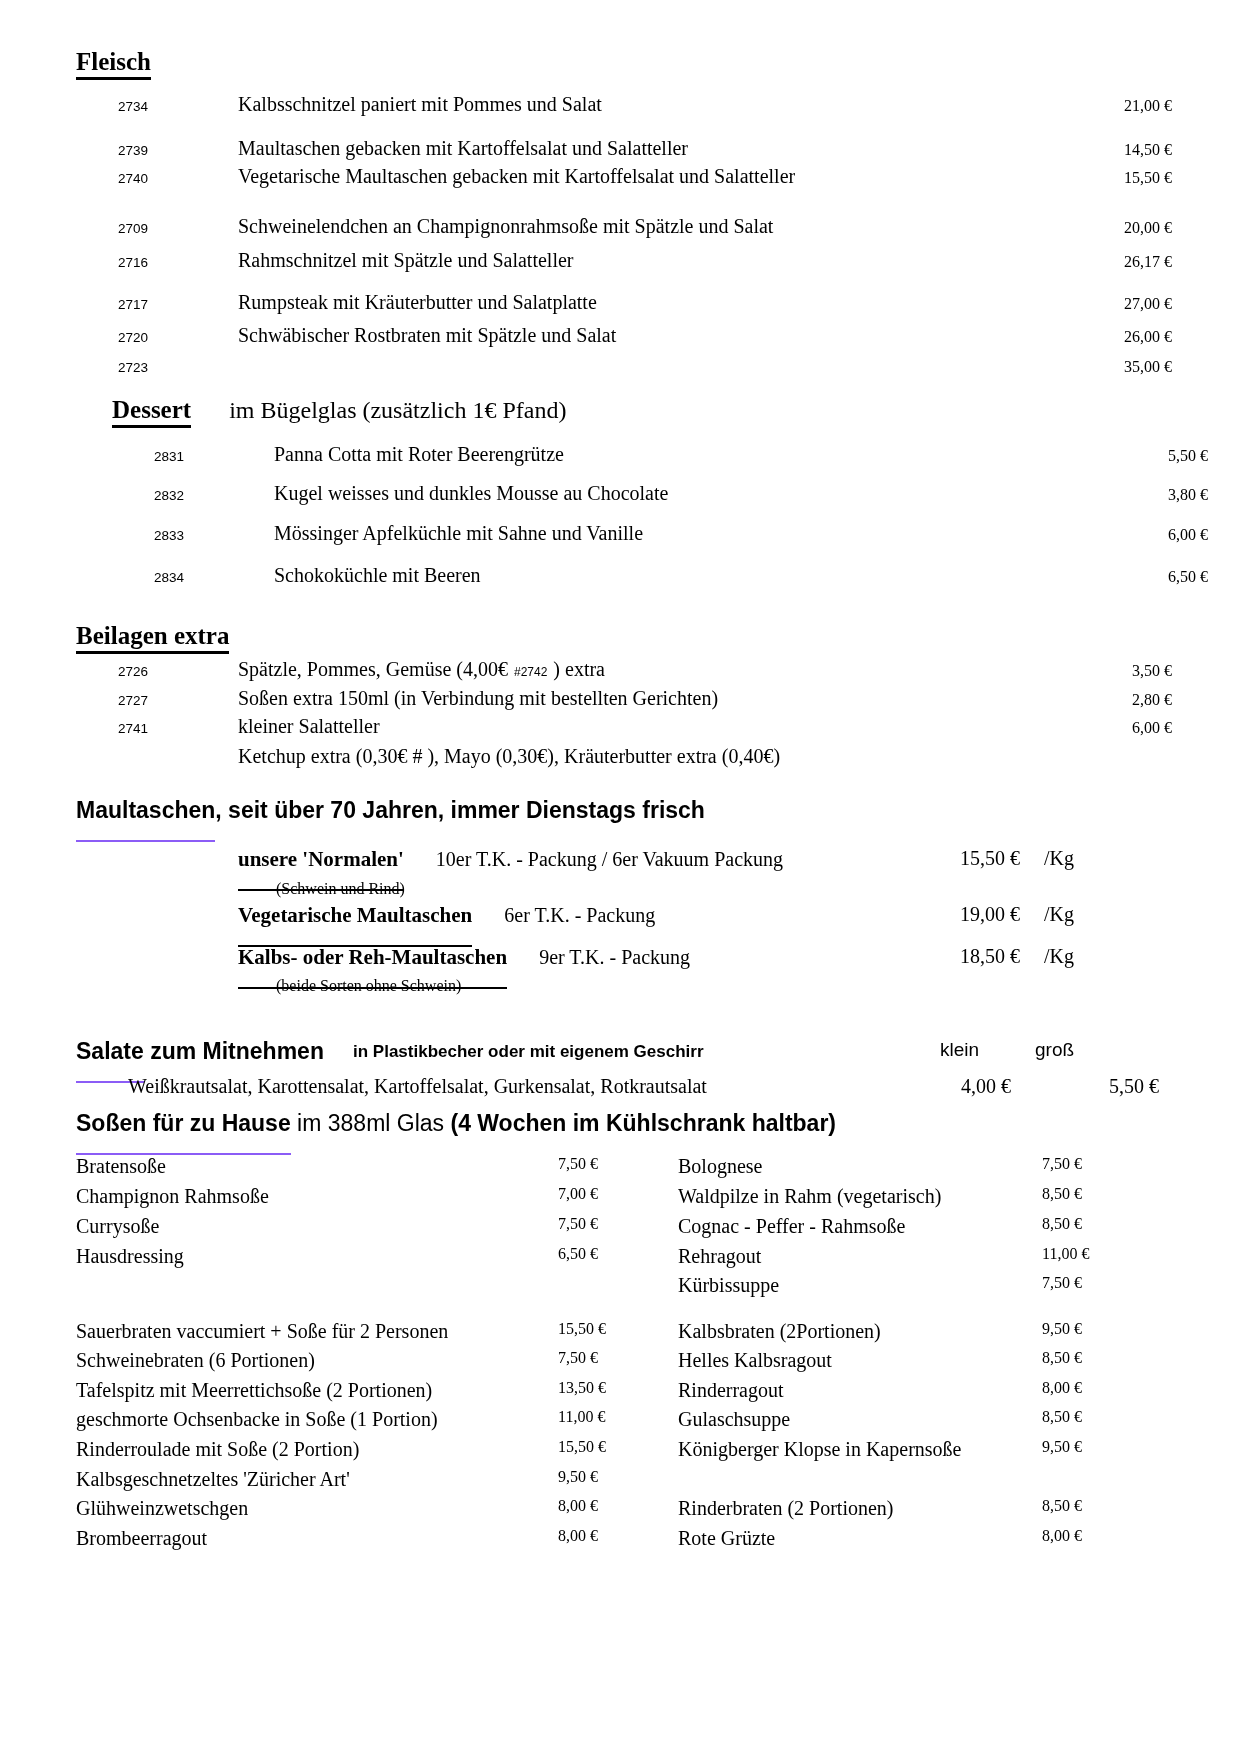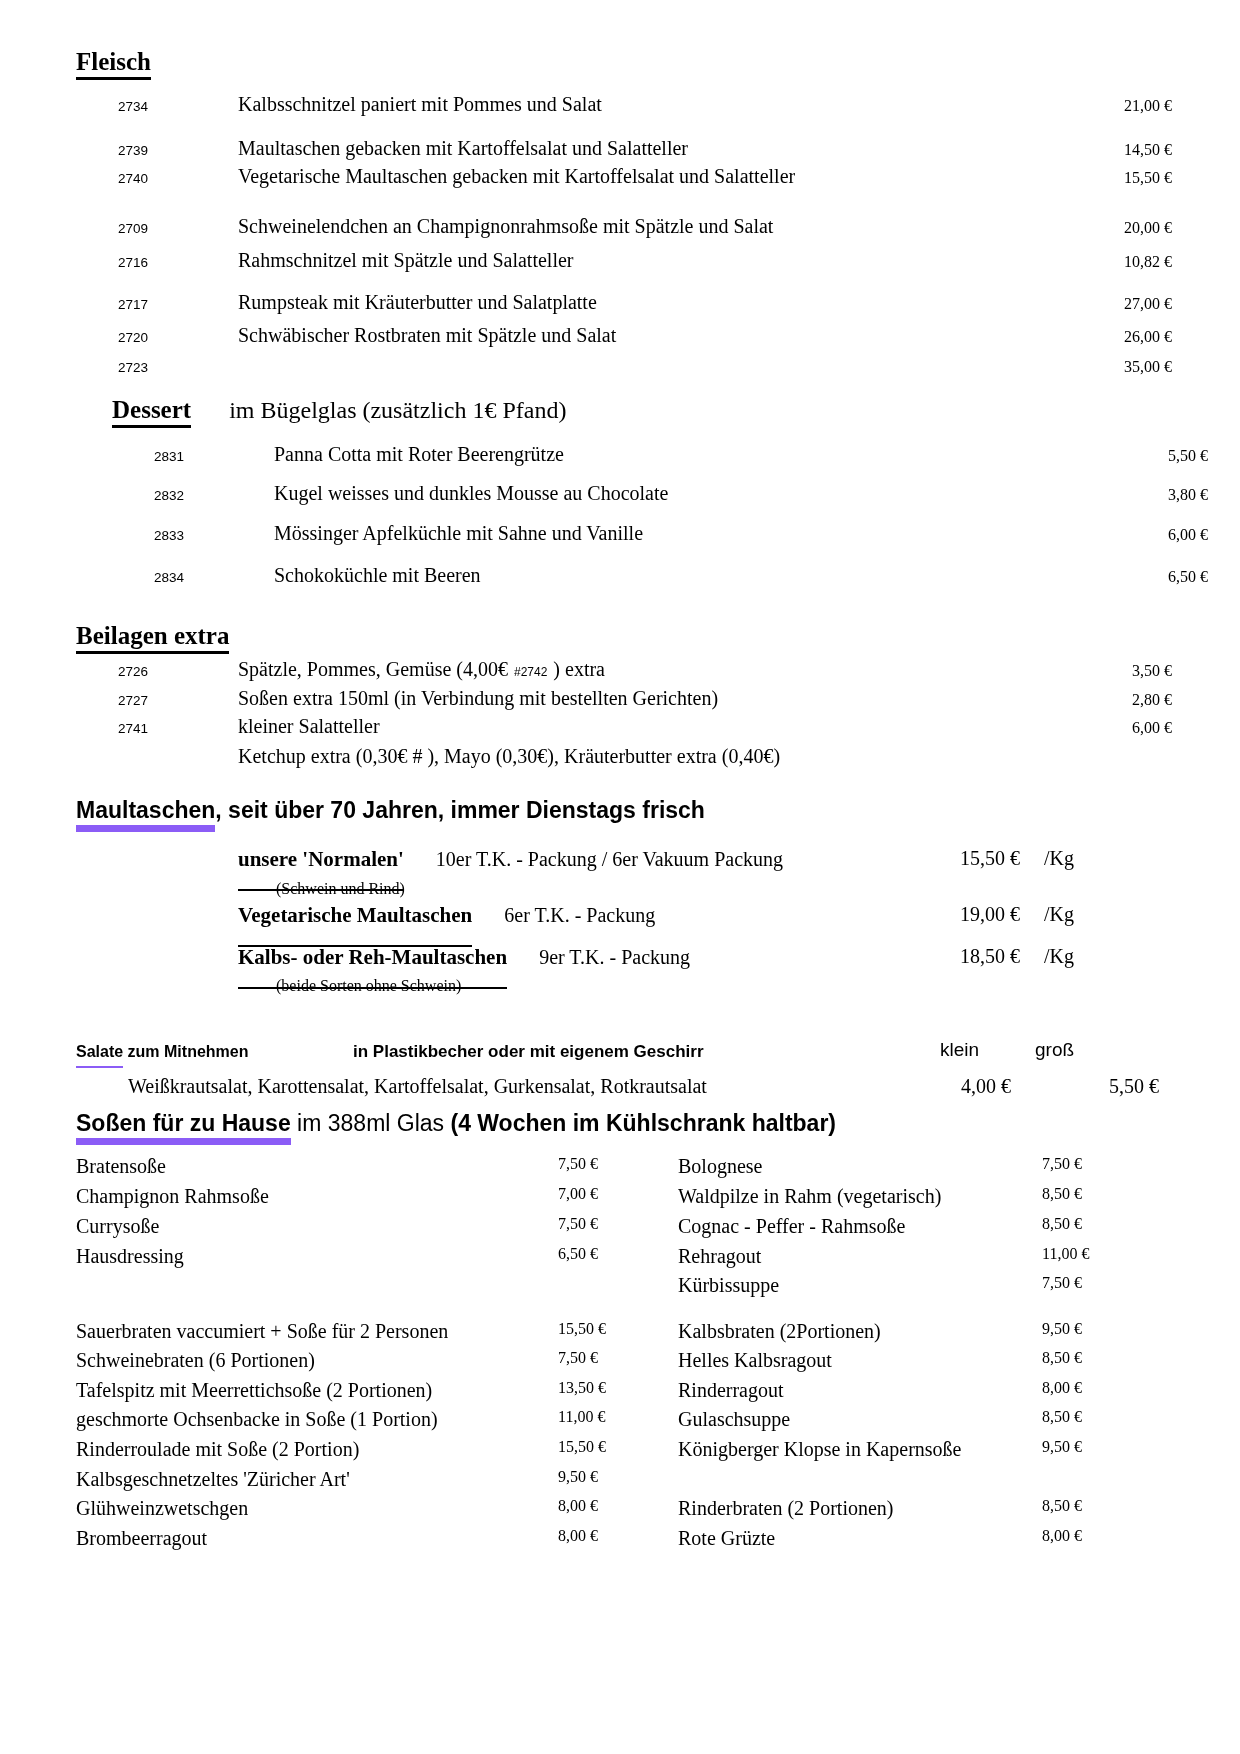--- a/index.html
+++ b/index.html
@@ -18,21 +18,21 @@
     font-family:"Liberation Serif", serif;
     font-size:25px;font-weight:bold;
     border-bottom:3px solid #000;
     padding-bottom:1px;line-height:28px;
   }
   .sans{font-family:"Liberation Sans", sans-serif;}
   .sans-head{
     font-family:"Liberation Sans", sans-serif;
     font-size:23px;font-weight:bold;line-height:27px;
   }
-  .u3{display:inline-block;border-bottom:7px solid #8b5cf6;padding-bottom:1px;}
+  .u3{display:inline-block;border-bottom:2px solid #8b5cf6;padding-bottom:16px;}
   .row{position:absolute;left:0;right:0;display:flex;align-items:baseline;height:30px;}
   .prow{padding-left:42px;}
   .code{
     width:120px;flex:0 0 120px;
     font-family:"Liberation Sans", sans-serif;
     font-size:13.5px;color:#000;
   }
   .iname{font-size:20px;white-space:nowrap;}
   .iprice{margin-left:auto;font-size:16px;white-space:nowrap;}
   .tiny{font-family:"Liberation Sans", sans-serif;font-size:12px;margin:0 6px;}
@@ -56,21 +56,21 @@
   .mt-name{
     display:inline-block;font-size:21px;font-weight:bold;
     border-bottom:2.5px solid #000;padding-bottom:17px;white-space:nowrap;
   }
   .mt-desc{font-size:20px;margin-left:28px;white-space:nowrap;}
   .mt-price{position:absolute;left:884px;top:0;font-size:20px;}
   .mt-unit{position:absolute;left:968px;top:0;font-size:20px;}
   .mt-note{position:absolute;left:162px;right:0;font-size:16px;margin-left:38px;}
 
   .sal-head{position:relative;height:30px;}
-  .sal-title{font-size:16px;font-weight:bold;line-height:27px;}
+  .sal-title{font-size:23px;font-weight:bold;line-height:27px;}
   .sal-sub{position:absolute;left:277px;top:4px;font-size:17px;font-weight:bold;}
   .sal-klein{position:absolute;left:864px;top:1px;font-size:19px;}
   .sal-gross{position:absolute;left:959px;top:1px;font-size:19px;}
   .sal-row{position:absolute;top:37px;left:0;right:0;height:28px;}
   .sal-name{position:absolute;left:52px;font-size:20px;white-space:nowrap;}
   .sal-p1{position:absolute;left:885px;font-size:20px;}
   .sal-p2{position:absolute;left:1033px;font-size:20px;}
 
   .sos-head{white-space:nowrap;}
   .sos-mid{font-weight:normal;}
@@ -108,21 +108,21 @@
       <span class="iprice">15,50 €</span>
     </div>
     <div class="row prow r4">
       <span class="code">2709</span>
       <span class="iname">Schweinelendchen an Champignonrahmsoße mit Spätzle und Salat</span>
       <span class="iprice">20,00 €</span>
     </div>
     <div class="row prow r5">
       <span class="code">2716</span>
       <span class="iname">Rahmschnitzel mit Spätzle und Salatteller</span>
-      <span class="iprice">10,82 €</span>
+      <span class="iprice">26,17 €</span>
     </div>
     <div class="row prow r6">
       <span class="code">2717</span>
       <span class="iname">Rumpsteak mit Kräuterbutter und Salatplatte</span>
       <span class="iprice">27,00 €</span>
     </div>
     <div class="row prow r7">
       <span class="code">2720</span>
       <span class="iname">Schwäbischer Rostbraten mit Spätzle und Salat</span>
       <span class="iprice">26,00 €</span>

